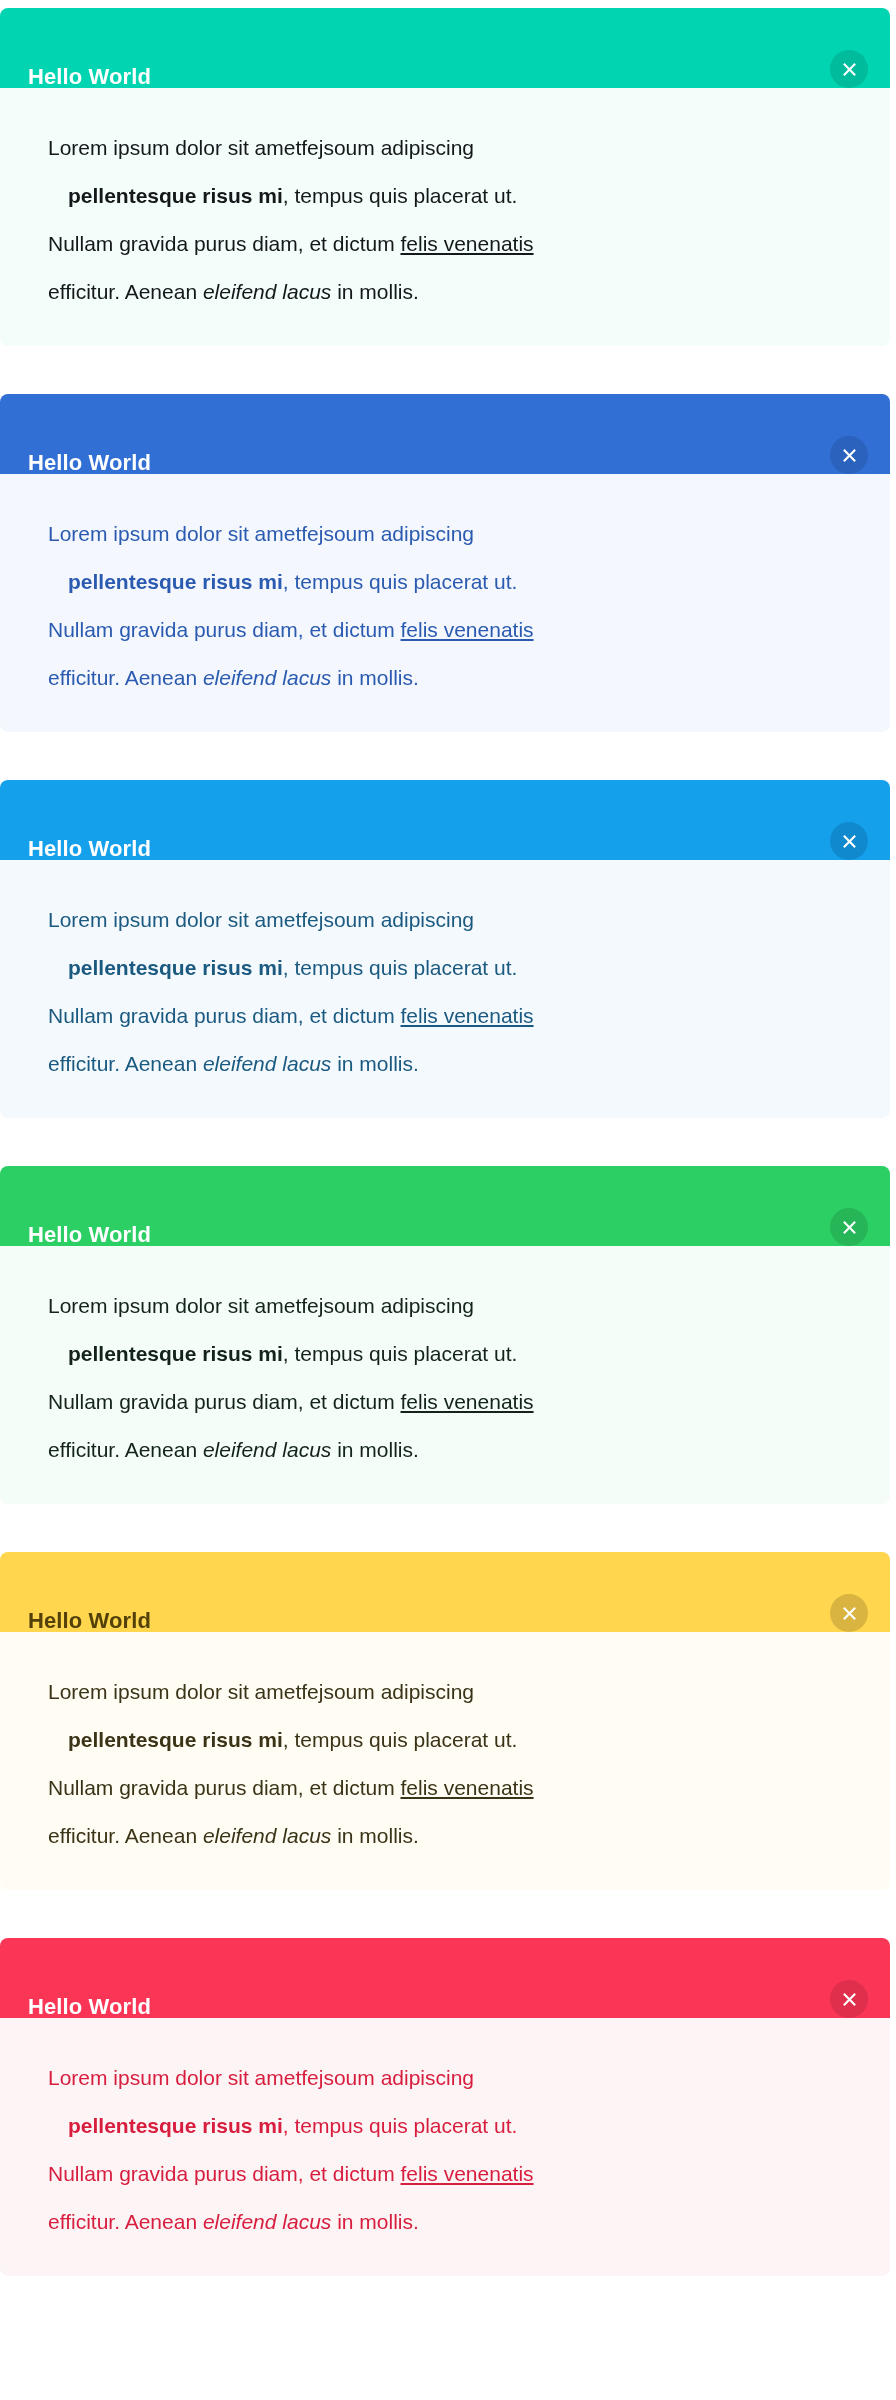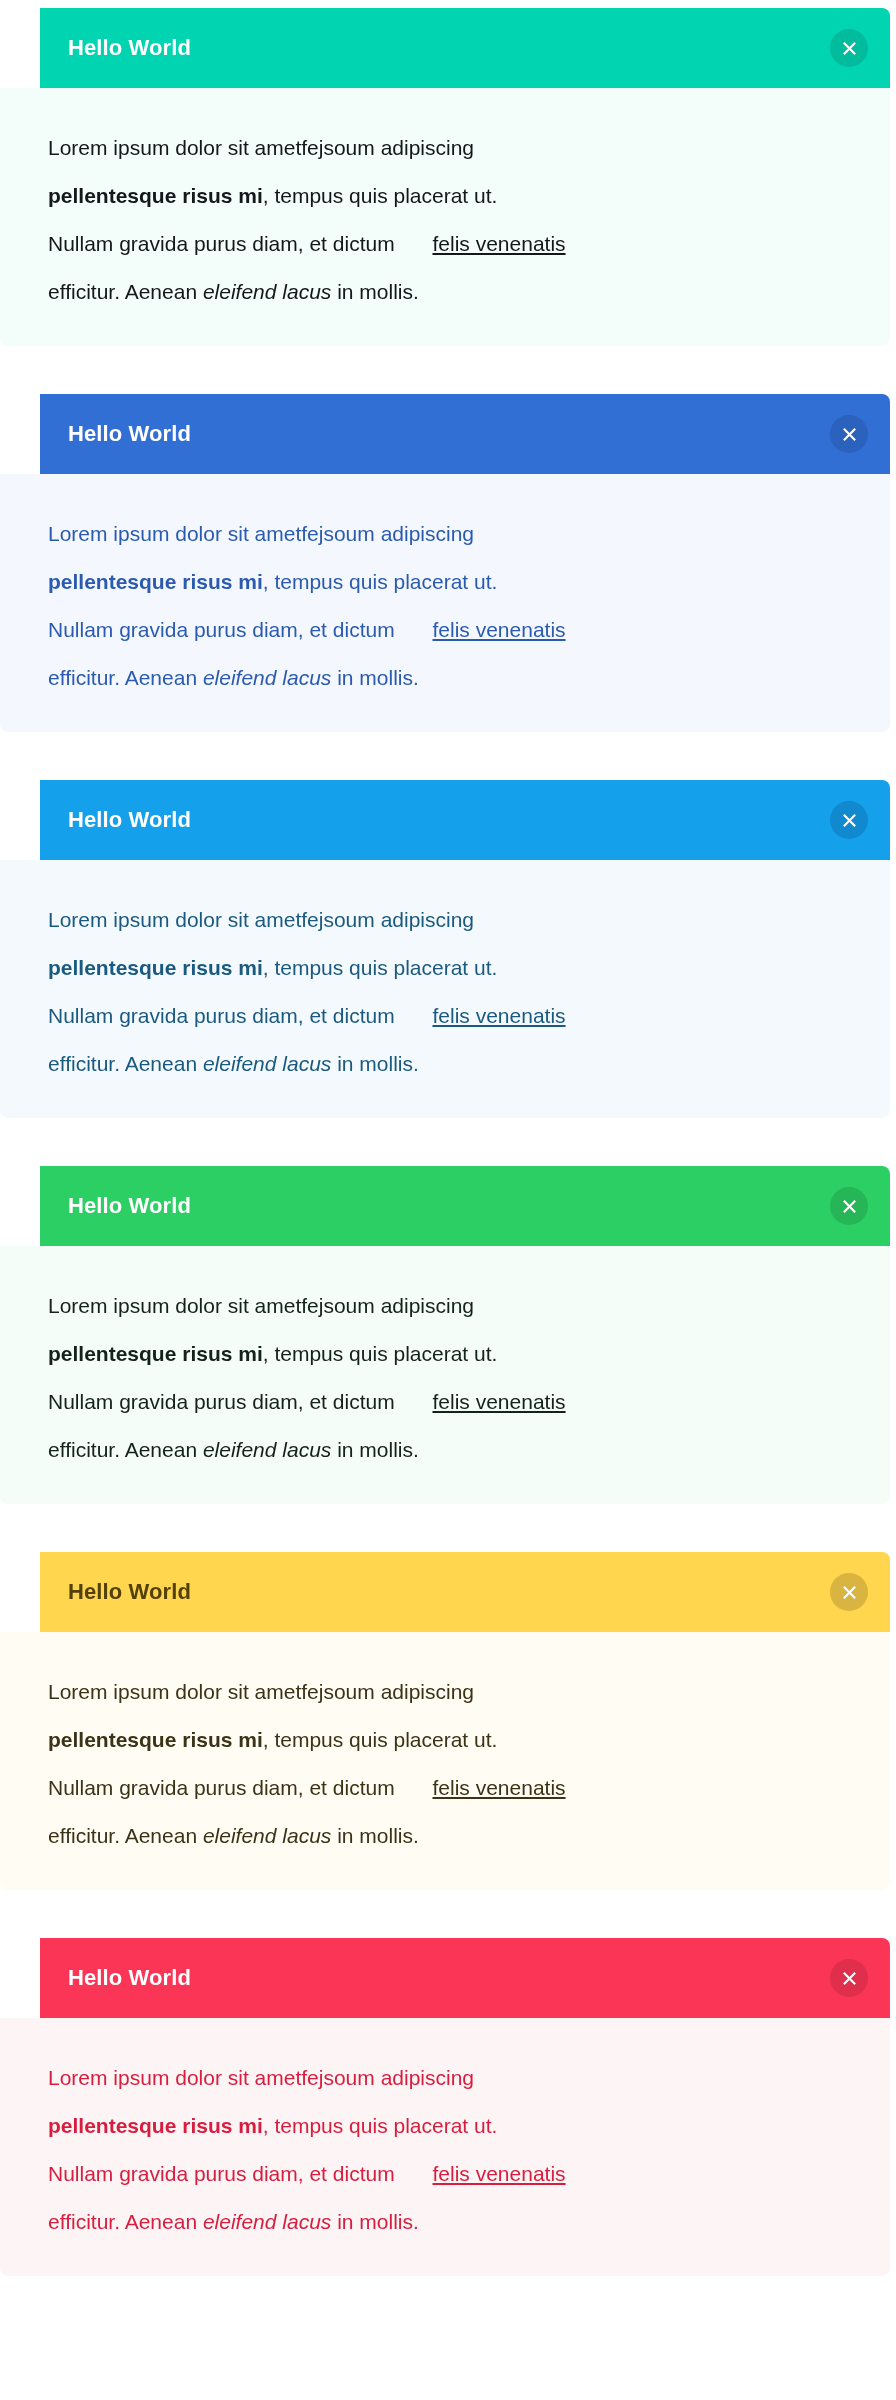--- a/index.html
+++ b/index.html
@@ -25,24 +25,23 @@
     border-radius: 8px;
     overflow: hidden;
     display: flex;
     flex-direction: column;
   }
 
   .alert-header {
     height: 80px;
     flex: 0 0 80px;
     display: flex;
-    align-items: center;
+    align-items: flex-end;
     justify-content: space-between;
     padding: 0 22px 0 28px;
-    margin-left: 40px;
   }
 
   .alert-title {
     font-size: 22px;
     font-weight: bold;
     line-height: 1;
     letter-spacing: 0.1px;
     white-space: nowrap;
   }
 
@@ -64,27 +63,26 @@
     flex: 1 1 auto;
     padding: 36px 30px 30px 48px;
   }
 
   .alert-text {
     font-size: 21px;
     line-height: 48px;
     max-width: 520px;
   }
 
-  .alert-text b { font-weight: bold; }
+  .alert-text b { font-weight: bold; margin-left: 20px; }
   .alert-text i { }
   .alert-text a {
     color: inherit;
     text-decoration: underline;
     text-underline-offset: 2px;
-    margin-left: 32px;
   }
 
   
 </style>
 </head>
 <body style="background: rgb(255, 255, 255);">
 
 <div id="alert-stack">
   <div class="alert-card">
     <div class="alert-header" style="background: rgb(0, 212, 177); color: rgb(255, 255, 255);">

